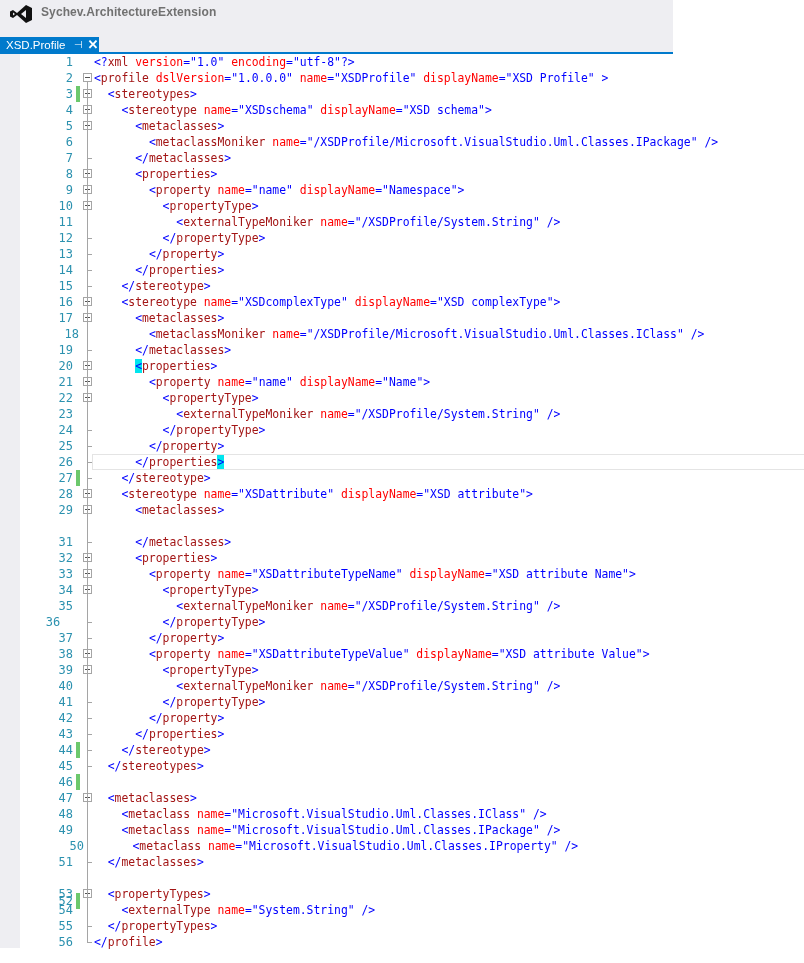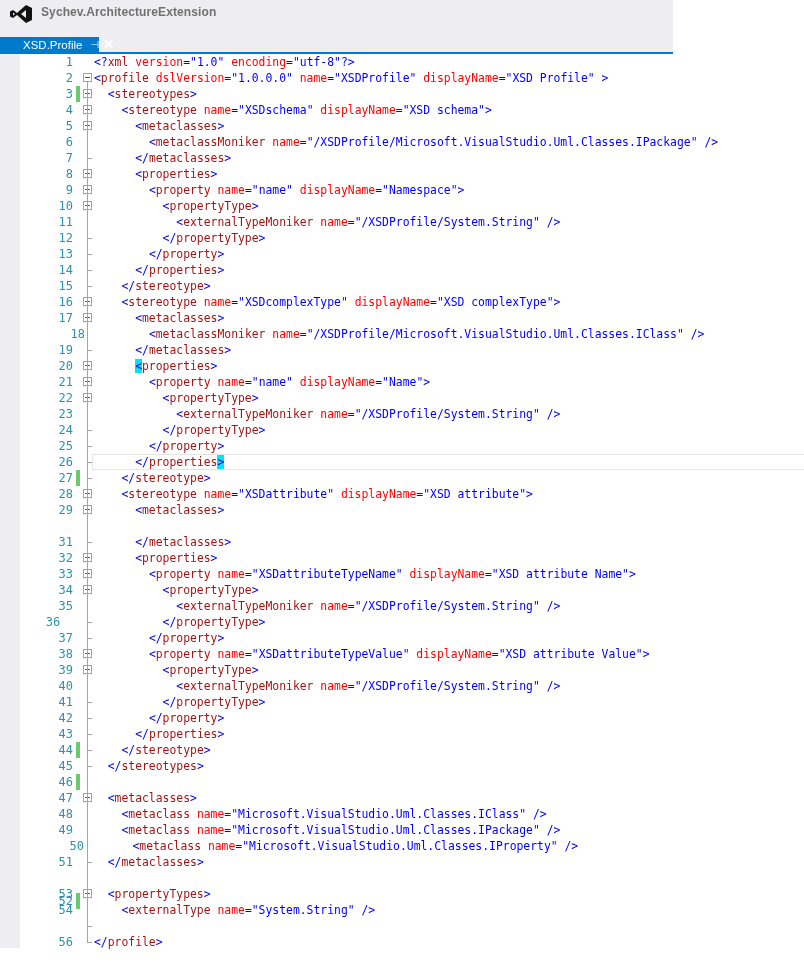--- a/index.html
+++ b/index.html
@@ -1,21 +1,21 @@
 <!DOCTYPE html>
 <html><head>
 <meta charset="utf-8">
 <style>
   html, body { margin:0; padding:0; }
   body { width:804px; height:963px; background:#ffffff; position:relative; overflow:hidden; font-family:"DejaVu Sans Mono", monospace; }
   .titlebar { position:absolute; left:0; top:0; width:673px; height:54px; background:#eeeef2; }
   .vs-logo { position:absolute; left:10px; top:5px; width:22px; height:18px; }
   .app-title { position:absolute; left:41px; top:5px; font-family:"Liberation Sans", sans-serif; font-weight:bold; font-size:12px; color:#717171; letter-spacing:0.1px; }
   .tab { position:absolute; left:0; top:37px; width:99px; height:16px; background:#007acc; color:#fff; font-family:"Liberation Sans", sans-serif; font-size:11.5px; line-height:16px; display:flex; align-items:center; }
-  .tab-label { margin-left:23px; }
+  .tab-label { margin-left:6px; }
   .tab-pin { margin-left:8px; font-size:10px; width:10px; text-align:center; }
   .tab-close { margin-left:4px; font-size:13px; font-weight:bold; width:10px; text-align:center; }
   .tab-underline { position:absolute; left:0; top:52px; width:673px; height:2px; background:#007acc; }
   .left-strip { position:absolute; left:0; top:54px; width:20px; height:894px; background:#eeeef2; }
   .editor { position:absolute; left:20px; top:54px; width:784px; height:894px; background:#ffffff; }
   .line { position:absolute; left:0; height:16px; width:784px; }
   .ln { position:absolute; right:calc(784px - 53px); width:40px; text-align:right; font-family:"DejaVu Sans Mono", monospace; font-size:12px; line-height:16px; color:#2b91af; }
   .change { position:absolute; left:56px; width:4px; height:16px; background:#6cc86c; }
   .fold-box { position:absolute; left:63px; top:3px; width:7px; height:7px; border:1px solid #a5a5a5; background:#fff; }
   .fold-box::after { content:""; position:absolute; left:1px; top:3px; width:5px; height:1px; background:#555; }
@@ -121,21 +121,21 @@
       <span class="ln" style="left: 13px; right: auto;">16</span>
       <span class="fold-box"></span>
       <span class="code">    <span class="b">&lt;</span><span class="t">stereotype</span> <span class="a">name</span><span class="b">=</span><span class="b">"</span><span class="v">XSDcomplexType</span><span class="b">"</span> <span class="a">displayName</span><span class="b">=</span><span class="b">"</span><span class="v">XSD complexType</span><span class="b">"</span><span class="b">&gt;</span></span>
     </div>
     <div class="line" style="top: 256px;">
       <span class="ln" style="left: 13px; right: auto;">17</span>
       <span class="fold-box"></span>
       <span class="code">      <span class="b">&lt;</span><span class="t">metaclasses</span><span class="b">&gt;</span></span>
     </div>
     <div class="line" style="top: 272px;">
-      <span class="ln" style="left: 25px; right: auto;">18</span>
+      <span class="ln" style="left: 19px; right: auto;">18</span>
       <span class="code">        <span class="b">&lt;</span><span class="t">metaclassMoniker</span> <span class="a">name</span><span class="b">=</span><span class="b">"</span><span class="v">/XSDProfile/Microsoft.VisualStudio.Uml.Classes.IClass</span><span class="b">"</span> <span class="b">/&gt;</span></span>
     </div>
     <div class="line" style="top: 288px;">
       <span class="ln" style="left: 13px; right: auto;">19</span>
       <span class="code">      <span class="b">&lt;/</span><span class="t">metaclasses</span><span class="b">&gt;</span></span>
     </div>
     <div class="line" style="top: 304px;">
       <span class="ln" style="left: 13px; right: auto;">20</span>
       <span class="fold-box"></span>
       <span class="code">      <span class="b hl">&lt;</span><span class="t">properties</span><span class="b">&gt;</span></span>
@@ -280,20 +280,24 @@
       <span class="code"></span>
     </div>
     <div class="line" style="top: 832px;">
       <span class="ln" style="left: 13px; right: auto;">53</span>
       <span class="fold-box"></span>
       <span class="code">  <span class="b">&lt;</span><span class="t">propertyTypes</span><span class="b">&gt;</span></span>
     </div>
     <div class="line" style="top: 848px;">
       <span class="ln" style="left: 13px; right: auto;">54</span>
       <span class="code">    <span class="b">&lt;</span><span class="t">externalType</span> <span class="a">name</span><span class="b">=</span><span class="b">"</span><span class="v">System.String</span><span class="b">"</span> <span class="b">/&gt;</span></span>
+    </div>
+    <div class="line" style="top: 864px;">
+      <span class="ln" style="left: 13px; right: auto;">55</span>
+      <span class="code">  <span class="b">&lt;/</span><span class="t">propertyTypes</span><span class="b">&gt;</span></span>
     </div>
     <div class="line" style="top: 880px;">
       <span class="ln" style="left: 13px; right: auto;">56</span>
       <span class="code"><span class="b">&lt;/</span><span class="t">profile</span><span class="b">&gt;</span></span>
     </div>
     <div class="fold-vline" style="top: 28px; height: 860px;"></div>
     <div class="fold-end" style="top: 888px;"></div>
     <div class="fold-vline" style="top: 44px; height: 668px;"></div>
     <div class="fold-end" style="top: 712px;"></div>
     <div class="fold-vline" style="top: 60px; height: 172px;"></div>

